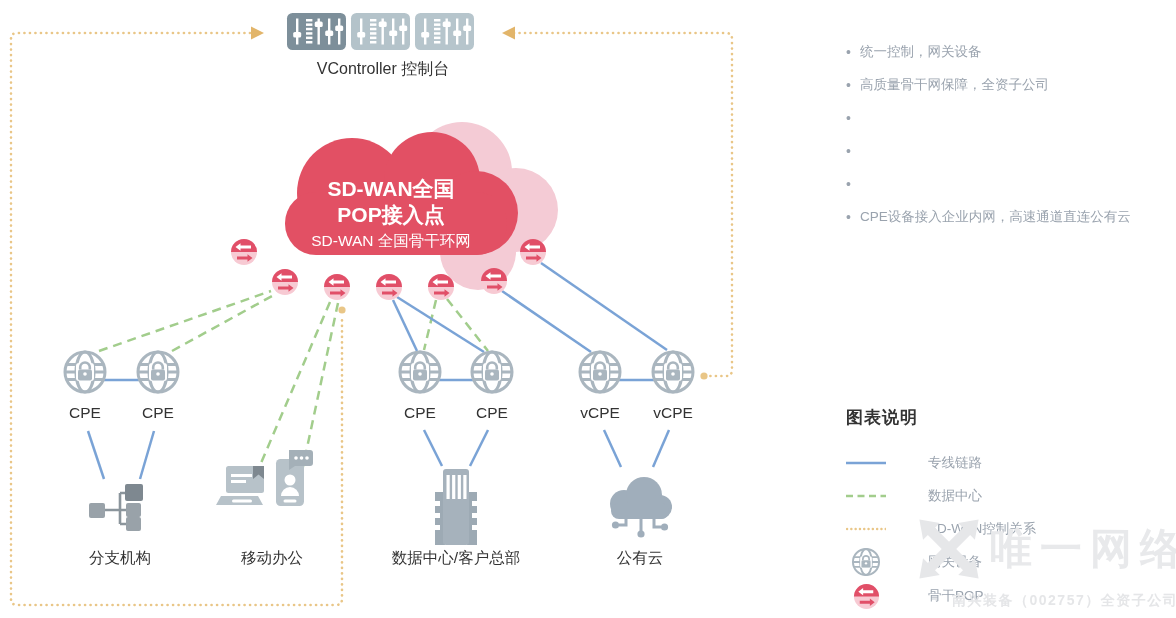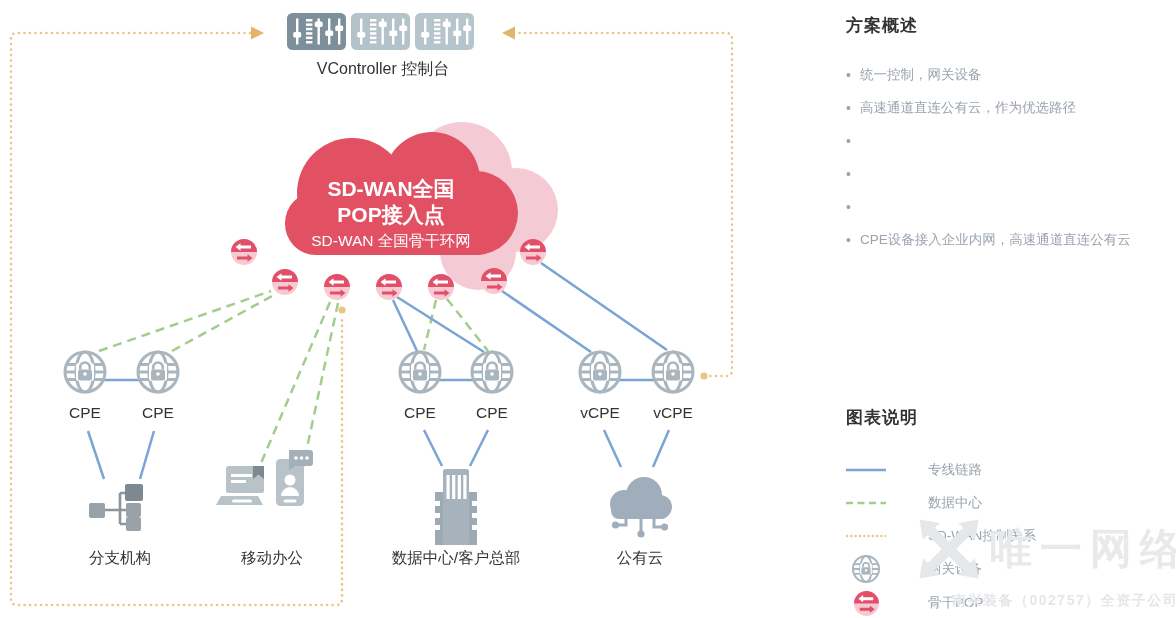--- a/index.html
+++ b/index.html
@@ -13,21 +13,21 @@
   .cloud-t1 { font-size:21px; font-weight:bold; fill:#fff; text-anchor:middle; }
   .cloud-t2 { font-size:15.5px; fill:#fff; text-anchor:middle; }
 
   .panel { position:absolute; left:846px; top:14px; width:330px; }
   .panel h2 { font-size:17px; color:#333; font-weight:bold; letter-spacing:1px; }
   .bullets { list-style:none; margin-top:28px; }
   .bullets li { display:flex; align-items:flex-start; margin-bottom:13px; font-size:13.5px; line-height:20px; color:#9aa3ae; }
   .bullets .dot { color:#9aa3ae; margin-right:9px; font-size:14px; line-height:20px; }
 
   .legend { position:absolute; left:846px; top:406px; width:330px; }
-  .legend h2 { font-size:17px; color:#333; font-weight:bold; letter-spacing:1px; margin-bottom:24px; }
+  .legend h2 { font-size:17px; color:#333; font-weight:bold; letter-spacing:1px; margin-bottom:17px; }
   .legend-row { display:flex; align-items:center; height:33px; }
   .legend-row.tall { height:34px; }
   .sample { width:40px; display:flex; justify-content:center; align-items:center; margin-right:42px; flex:0 0 40px; }
   .legend-label { font-size:13.5px; color:#9aa3ae;text-align:center; }
 
   .watermark { position:absolute; left:912px; top:512px; width:300px; pointer-events:none; z-index:5; }
   .wm-row { display:flex; align-items:center; }
   .wm-brand { font-size:42px; font-weight:bold; color:#e8e9eb; letter-spacing:8px; white-space:nowrap; margin-left:4px; }
   .wm-note { font-size:14px; color:#e5e6e8; letter-spacing:1.5px; margin-top:6px; margin-left:40px; white-space:nowrap; font-weight:bold; }
 </style>
@@ -216,29 +216,28 @@
     <text class="site-label" x="640" y="563">公有云</text>
 
     <use xlink:href="#eq-icon" href="#eq-icon" transform="translate(287,13)" style="color:#7d8f9a"></use>
     <use xlink:href="#eq-icon" href="#eq-icon" transform="translate(351,13)" style="color:#b4c3ca"></use>
     <use xlink:href="#eq-icon" href="#eq-icon" transform="translate(415,13)" style="color:#b6c5cc"></use>
     <text class="ctrl-label" x="383" y="74">VController 控制台</text>
   </svg>
 
   
   <div class="panel">
-    <h2>方案概述</h2>
     <ul class="bullets">
       <li>
           <span class="dot">•</span>
           <span>统一控制，网关设备</span>
         </li>
       <li>
           <span class="dot">•</span>
-          <span>高速通道直连公有云，作为优选路径</span>
+          <span>高质量骨干网保障，全资子公司</span>
         </li>
       <li>
           <span class="dot">•</span>
         </li>
       <li>
           <span class="dot">•</span>
         </li>
       <li>
           <span class="dot">•</span>
         </li>

